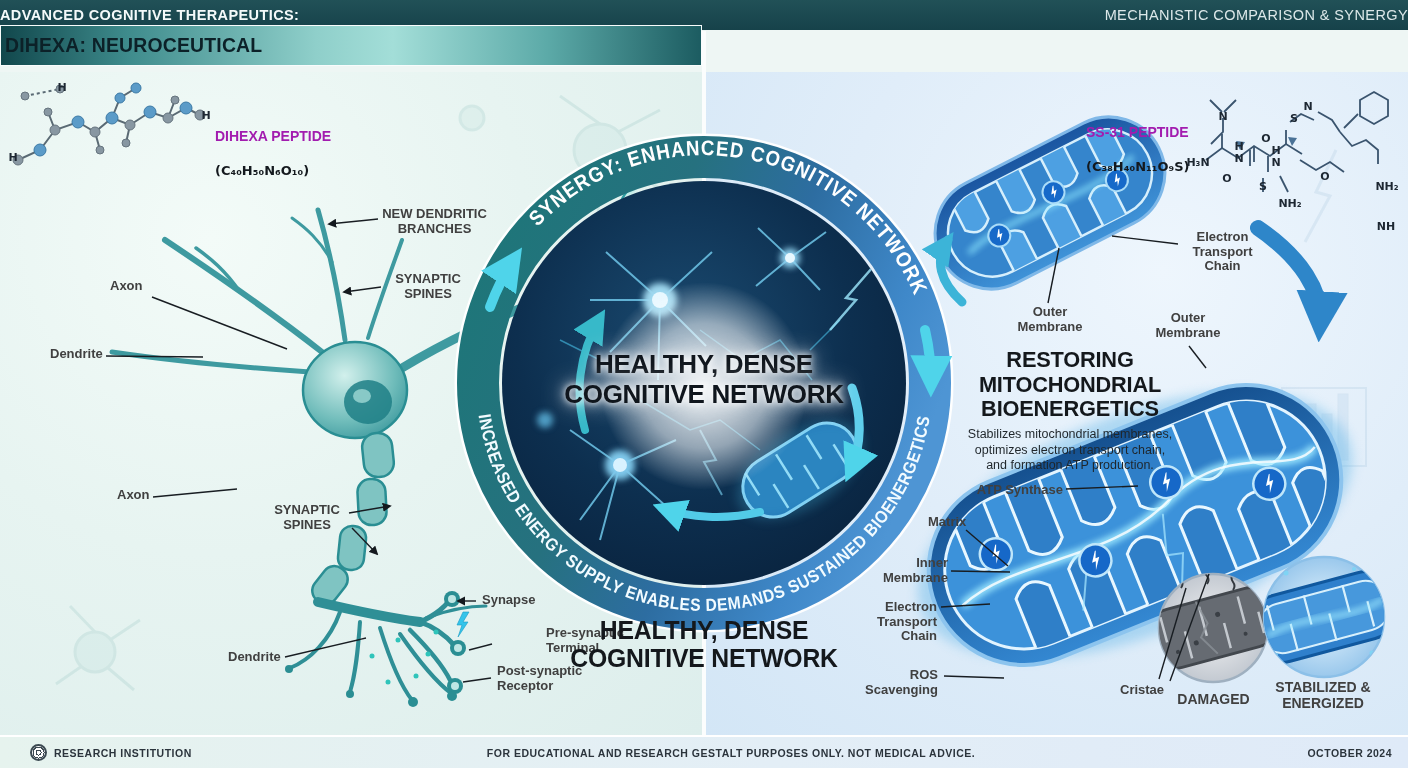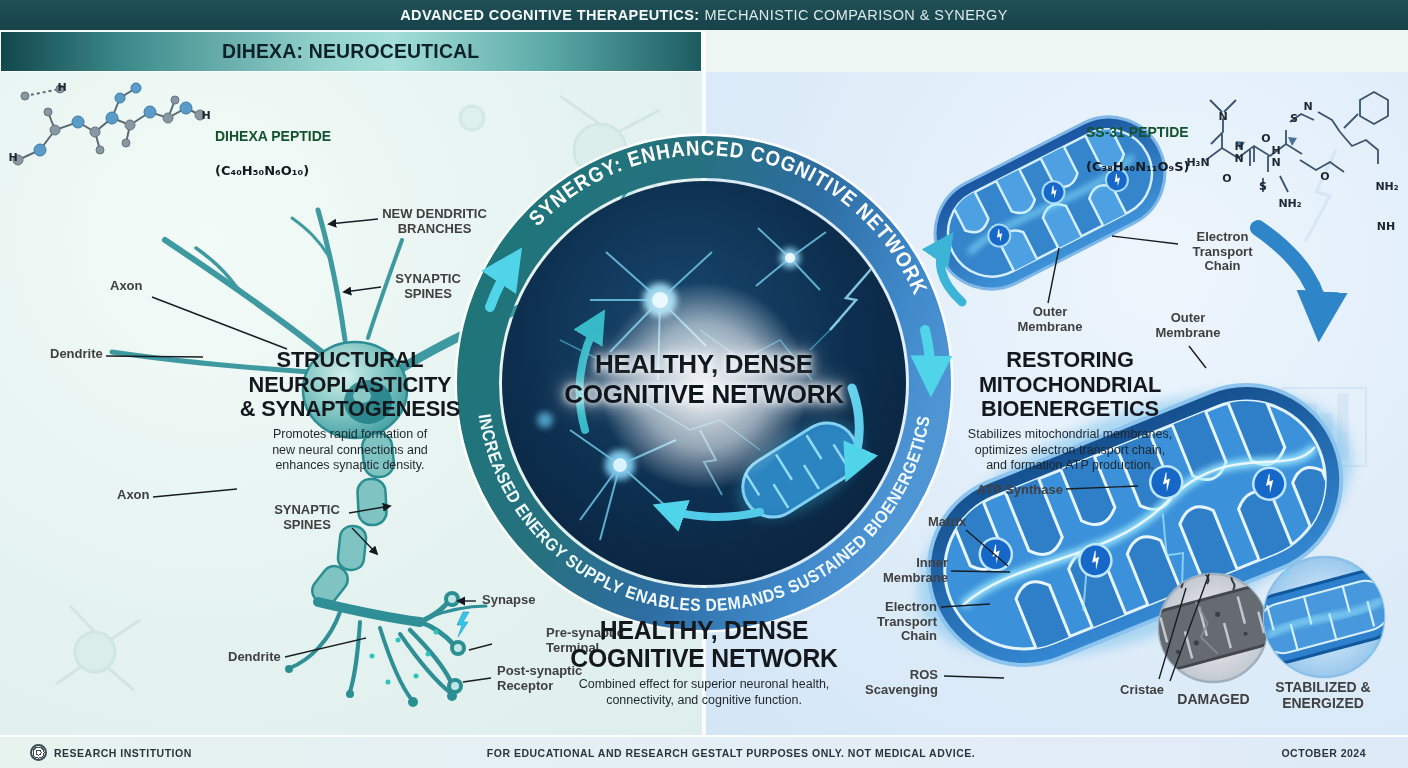--- a/index.html
+++ b/index.html
@@ -1,24 +1,24 @@
 <!DOCTYPE html>
 <html><head>
 <meta charset="utf-8">
 <style>
   html,body{margin:0;padding:0;background:#9aa5ad;}
   #stage{position:relative;width:1408px;height:768px;overflow:hidden;background:#eef6f4;
          font-family:"Liberation Sans",sans-serif;}
   
   #topbar{position:absolute;left:0;top:0;width:1408px;height:30px;background:linear-gradient(180deg,#215157,#16424a);
-          display:flex;align-items:center;justify-content:center;z-index:6;}
+          display:flex;align-items:center;justify-content:space-between;z-index:6;}
   #topbar .b{font:700 14.5px "Liberation Sans",sans-serif;color:#f4fafa;letter-spacing:.4px;}
   #topbar .r{font:400 14.5px "Liberation Sans",sans-serif;color:#dcE8e9;letter-spacing:.4px;margin-left:5px;}
   
-  .phead{position:absolute;top:31px;height:41px;display:flex;align-items:center;justify-content:center;
+  .phead{position:absolute;top:25px;height:41px;display:flex;align-items:center;
          border:1px solid #f8fcfc;box-sizing:border-box;z-index:6;}
   #phead-left{left:0;width:702px;background:linear-gradient(90deg,#11474c 0%,#3e8b8c 18%,#8fcfca 45%,#a3ded8 56%,#5caaa8 78%,#1c5c61 100%);}
   #phead-right{left:706px;width:702px;background:linear-gradient(90deg,#2a66b8 0%,#6fa9e0 25%,#a9d6f2 48%,#8cc4ec 64%,#3d7ecb 88%,#2a5da8 100%);}
   .phead span{font:700 20px "Liberation Sans",sans-serif;color:#0c2128;letter-spacing:.2px;transform:scaleX(.97);}
   #phead-right span{color:#0a1e30;}
   
   #bg-left{position:absolute;left:0;top:72px;width:702px;height:664px;
            background:radial-gradient(circle at 30% 25%,#f3fbf8 0%,#e7f4f1 45%,#ddeeec 100%);}
   #bg-right{position:absolute;left:706px;top:72px;width:702px;height:664px;
             background:radial-gradient(circle at 65% 30%,#eef6fd 0%,#e0edf9 50%,#d3e6f6 100%);}
@@ -26,30 +26,30 @@
   
   #footer{position:absolute;left:0;top:735px;width:1408px;height:33px;
           background:linear-gradient(90deg,#e6f3ee 0%,#e3eef6 55%,#dfeaf8 100%);
           border-top:2px solid #ffffff;box-sizing:border-box;
           display:flex;align-items:center;z-index:7;}
   #footer .cell{font:700 10.5px "Liberation Sans",sans-serif;color:#2b343c;letter-spacing:.5px;}
   #f-left{display:flex;align-items:center;gap:7px;margin-left:30px;}
   #f-logo{width:17px;height:17px;border-radius:50%;border:2px solid #3c4a52;box-sizing:border-box;
           background:radial-gradient(circle at 50% 50%,#fff 0 2px,#3c4a52 2px 3px,#fff 3px 5px,#3c4a52 5px 6px,#fff 6px);}
   #f-center{position:absolute;left:0;width:100%;text-align:center;padding-left:27px;}
-  #f-right{position:absolute;right:42px;}
+  #f-right{position:absolute;right:16px;}
   
   #art{position:absolute;left:0;top:0;z-index:4;}
   
   .lbl{position:absolute;font:700 13px/1.13 "Liberation Sans",sans-serif;color:#404040;
        white-space:pre-line;z-index:5;}
   .ctr{text-align:center;}
   .rgt{text-align:right;}
   .pep{position:absolute;z-index:5;white-space:pre-line;}
-  .pep .nm{font:700 14px "Liberation Sans",sans-serif;color:#14532d;}
+  .pep .nm{font:700 14px "Liberation Sans",sans-serif;color:#a21caf;}
   .pep .fm{font:700 13px "DejaVu Sans",sans-serif;color:#14191e;margin-top:1px;}
   .block{position:absolute;z-index:5;text-align:center;}
   .block h2{margin:0;font:700 22px/1.12 "Liberation Sans",sans-serif;color:#14181c;letter-spacing:-.2px;
             white-space:pre-line;transform:scaleX(.99);}
   .block p{margin:5px 0 0;font:400 12.5px/1.25 "Liberation Sans",sans-serif;color:#1f262b;white-space:pre-line;}
   #core-title{position:absolute;left:544px;top:350px;width:320px;z-index:5;text-align:center;
       font:700 26px/1.15 "Liberation Sans",sans-serif;color:#10161d;white-space:pre-line;letter-spacing:-.3px;
       text-shadow:0 0 6px #fff,0 0 14px #fff,0 0 26px rgba(255,255,255,.9);}
   #below-block h2{font-size:25px;}
   .atom{position:absolute;transform:translate(-50%,-50%);font:700 11px "DejaVu Sans",sans-serif;color:#1d2732;z-index:5;}
@@ -522,36 +522,26 @@
   <div class="lbl" style="left:117px;top:488px;">Axon</div>
   <div class="lbl ctr" style="left:266px;top:503px;width:82px;">SYNAPTIC
 SPINES</div>
   <div class="lbl" style="left:482px;top:593px;">Synapse</div>
   <div class="lbl" style="left:498px;top:626px;width:95px;margin-left:48px;">Pre-synaptic
 Terminal</div>
   <div class="lbl" style="left:497px;top:664px;width:100px;">Post-synaptic
 Receptor</div>
   <div class="lbl" style="left:228px;top:650px;">Dendrite</div>
 
-  <div class="block" style="left:225px;top:348px;width:250px;">
-    <h2>STRUCTURAL
-NEUROPLASTICITY
-&amp; SYNAPTOGENESIS</h2>
-    <p>Promotes rapid formation of
-new neural connections and
-enhances synaptic density.</p>
-  </div>
 
   <div id="core-title">HEALTHY, DENSE
 COGNITIVE NETWORK</div>
   <div class="block" id="below-block" style="left:554px;top:616px;width:300px;">
     <h2>HEALTHY, DENSE
 COGNITIVE NETWORK</h2>
-    <p>Combined effect for superior neuronal health,
-connectivity, and cognitive function.</p>
   </div>
 
   <div class="pep" style="left:1086px;top:106px;">
     <div class="nm">SS-31 PEPTIDE</div>
     <div class="fm">(C₃₈H₄₀N₁₁O₉S)</div>
   </div>
   <div class="chem" id="ss31-atoms" style="left:1190px;top:88px;width:215px;height:150px;">
       <span class="atom" style="left: 33px; top: 28px;">N</span>
       <span class="atom" style="left: 104px; top: 30px;">S</span>
       <span class="atom" style="left: 118px; top: 18px;">N</span>

